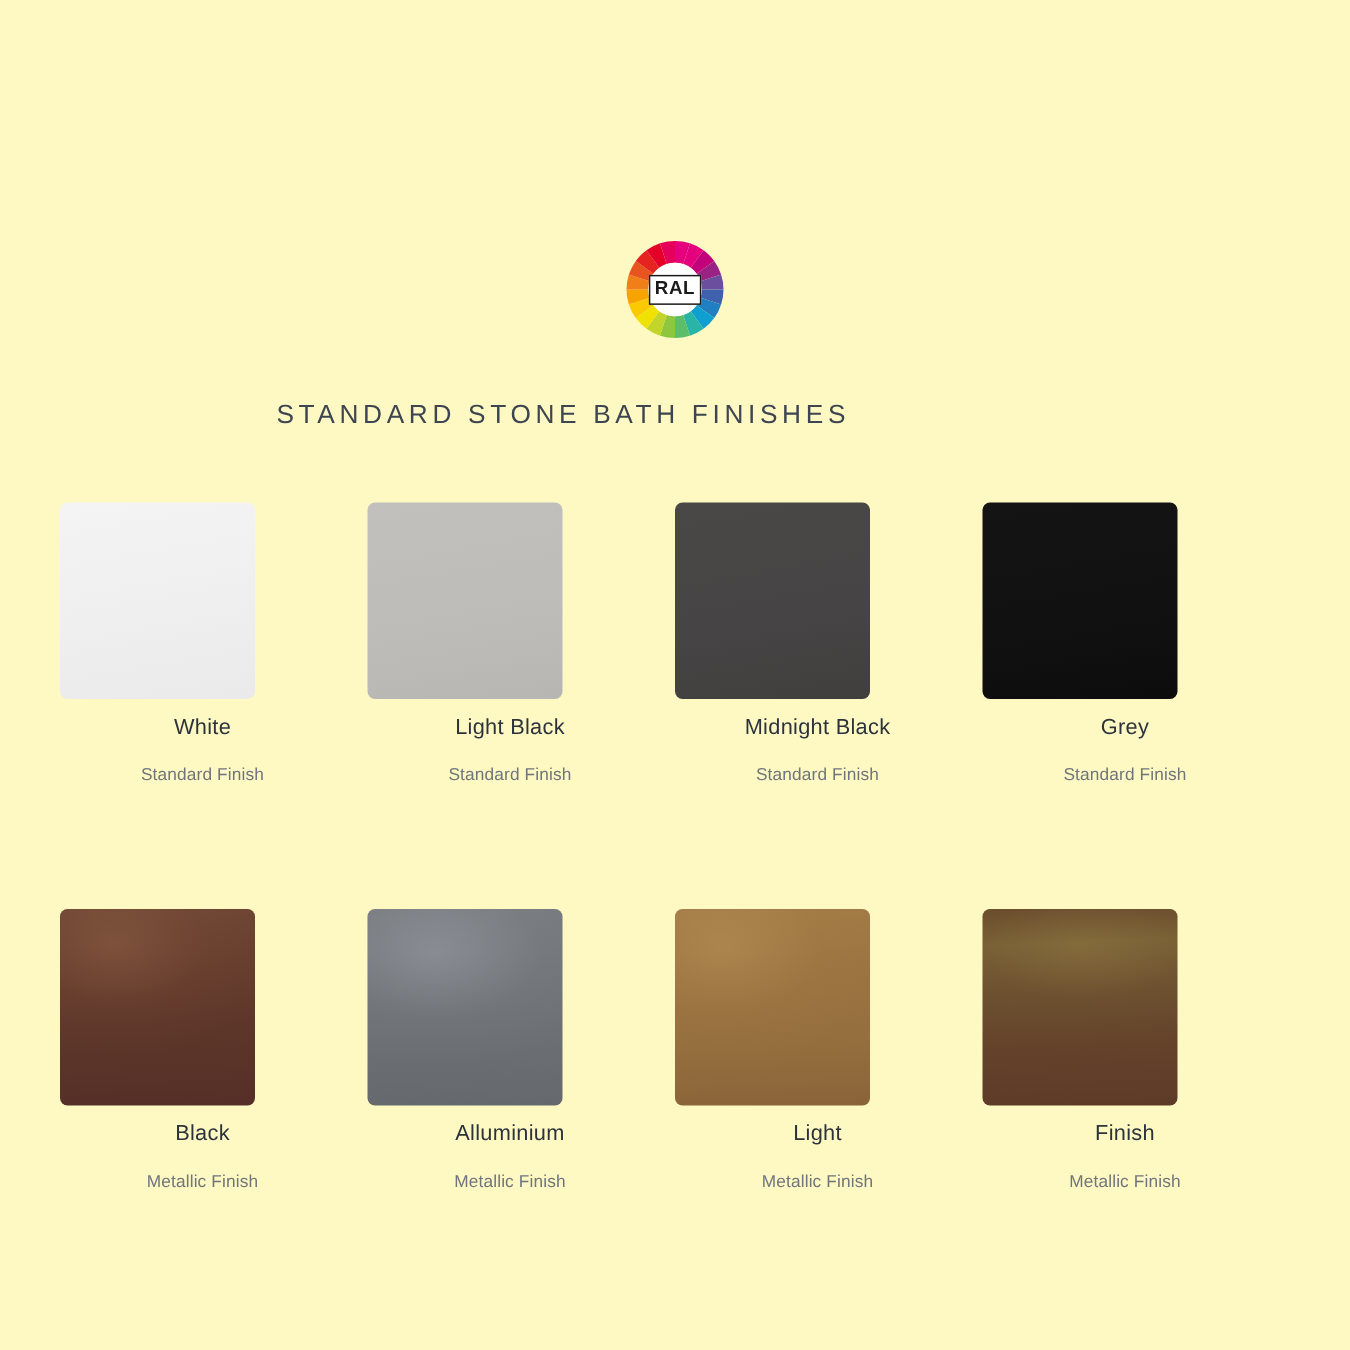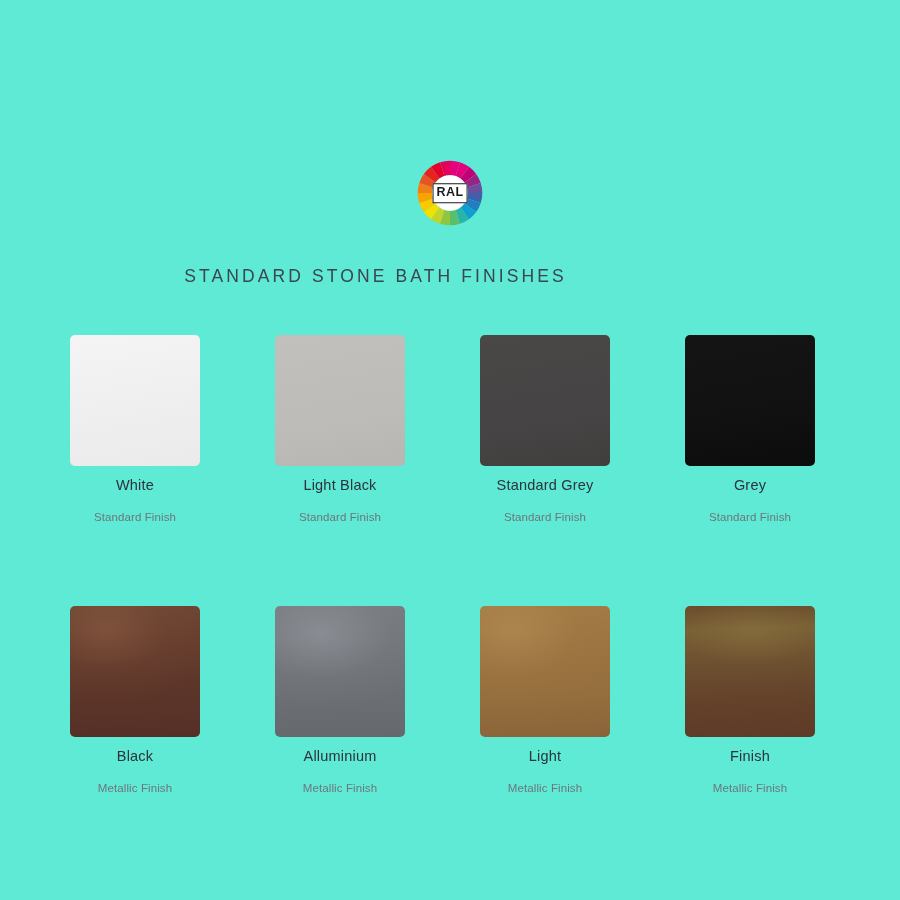--- a/index.html
+++ b/index.html
@@ -11,21 +11,21 @@
     height: 900px;
     background: #ffffff;
     font-family: "Liberation Sans", sans-serif;
     overflow: hidden;
   }
 
   .page {
     position: relative;
     width: 900px;
     height: 900px;
-    background: #5eead4;
+    background: #fef9c3;
     box-sizing: border-box;
     padding-left: 12px;
   }
 
   
   .logo-area {
     position: absolute;
     top: 160px;
     left: 0;
     width: 900px;
@@ -80,21 +80,20 @@
     top: 335px;
     left: 40px;
     width: 820px;
     display: grid;
     grid-template-columns: repeat(4, 1fr);
     row-gap: 82px;
   }
   .swatch-cell {
     display: flex;
     flex-direction: column;
-    align-items: center;
     width: 190px;
   }
   .swatch-chip {
     width: 130px;
     height: 131px;
     border-radius: 5px;
     position: relative;
     overflow: hidden;
   }
   .swatch-chip .sheen {
@@ -174,21 +173,21 @@
         <div class="swatch-chip" style="background: linear-gradient(170deg, rgb(193, 192, 189) 0%, rgb(189, 188, 185) 60%, rgb(183, 182, 179) 100%);">
           <div class="sheen"></div>
         </div>
         <div class="swatch-name">Light Black</div>
         <div class="swatch-finish">Standard Finish</div>
       </div>
       <div class="swatch-cell">
         <div class="swatch-chip" style="background: linear-gradient(170deg, rgb(74, 72, 71) 0%, rgb(70, 68, 68) 60%, rgb(65, 63, 62) 100%);">
           <div class="sheen"></div>
         </div>
-        <div class="swatch-name">Standard Grey</div>
+        <div class="swatch-name">Midnight Black</div>
         <div class="swatch-finish">Standard Finish</div>
       </div>
       <div class="swatch-cell">
         <div class="swatch-chip" style="background: linear-gradient(170deg, rgb(20, 20, 20) 0%, rgb(17, 17, 17) 60%, rgb(12, 12, 12) 100%);">
           <div class="sheen"></div>
         </div>
         <div class="swatch-name">Grey</div>
         <div class="swatch-finish">Standard Finish</div>
       </div>
       <div class="swatch-cell">

